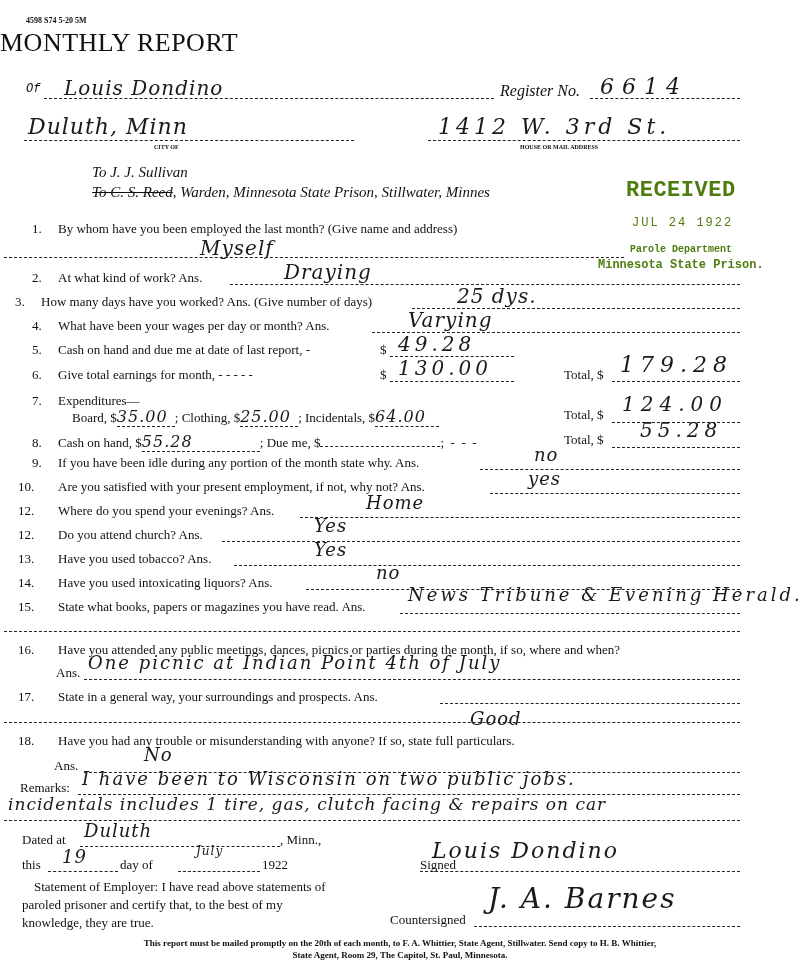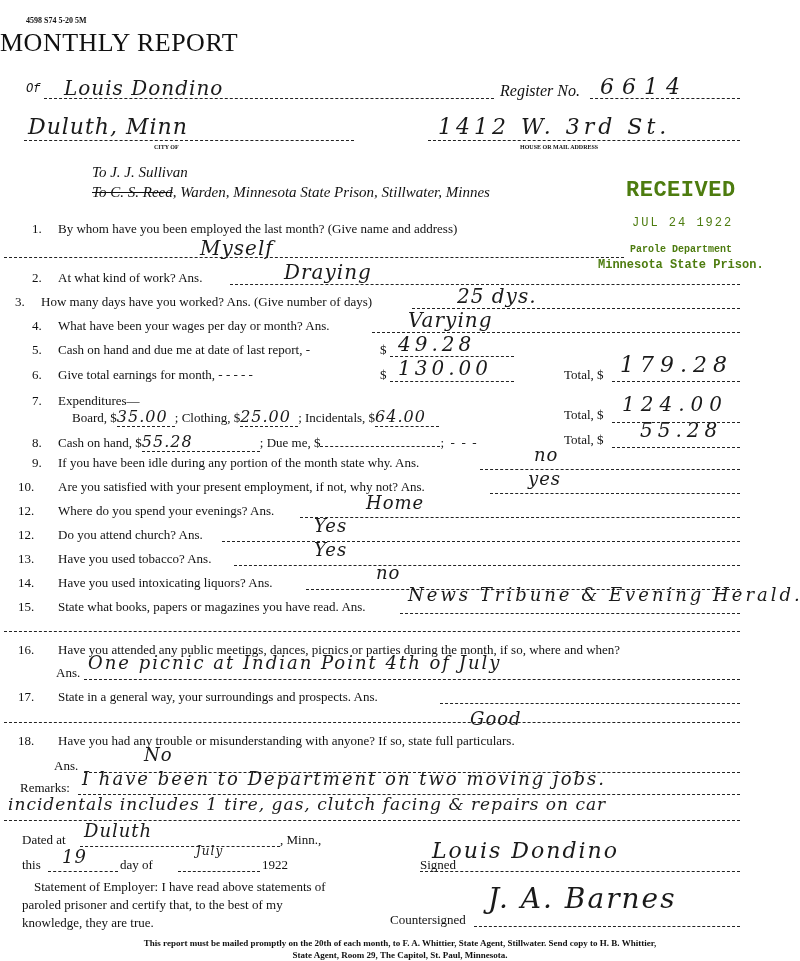--- a/index.html
+++ b/index.html
@@ -165,21 +165,21 @@
 <div class="line" style="left:4px;top:722px;width:736px;"></div>
 
 <div class="abs print q" style="left:18px;top:733px;">
   <span class="num" style="width:40px;">18.</span><span>Have you had any trouble or misunderstanding with anyone?  If so, state full particulars.</span>
 </div>
 <div class="abs print q" style="left:54px;top:758px;">Ans.</div>
 <div class="abs hand" style="left:144px;top:744px;font-size:18px;">No</div>
 <div class="line" style="left:84px;top:772px;width:656px;"></div>
 
 <div class="abs print q" style="left:20px;top:780px;">Remarks:</div>
-<div class="abs hand" style="left:82px;top:768px;font-size:18px;letter-spacing:2px;">I have been to Department on two moving jobs.</div>
+<div class="abs hand" style="left:82px;top:768px;font-size:18px;letter-spacing:2px;">I have been to Wisconsin on two public jobs.</div>
 <div class="line" style="left:78px;top:794px;width:662px;"></div>
 <div class="abs hand" style="left:8px;top:794px;font-size:17px;letter-spacing:1px;">incidentals includes 1 tire, gas, clutch facing &amp; repairs on car</div>
 <div class="line" style="left:4px;top:820px;width:736px;"></div>
 
 <div class="abs print q" style="left:22px;top:832px;">Dated at</div>
 <div class="abs hand" style="left:84px;top:820px;font-size:18px;">Duluth</div>
 <div class="line" style="left:80px;top:846px;width:200px;"></div>
 <div class="abs print q" style="left:280px;top:832px;">, Minn.,</div>
 
 <div class="abs print q" style="left:22px;top:857px;">this</div>

